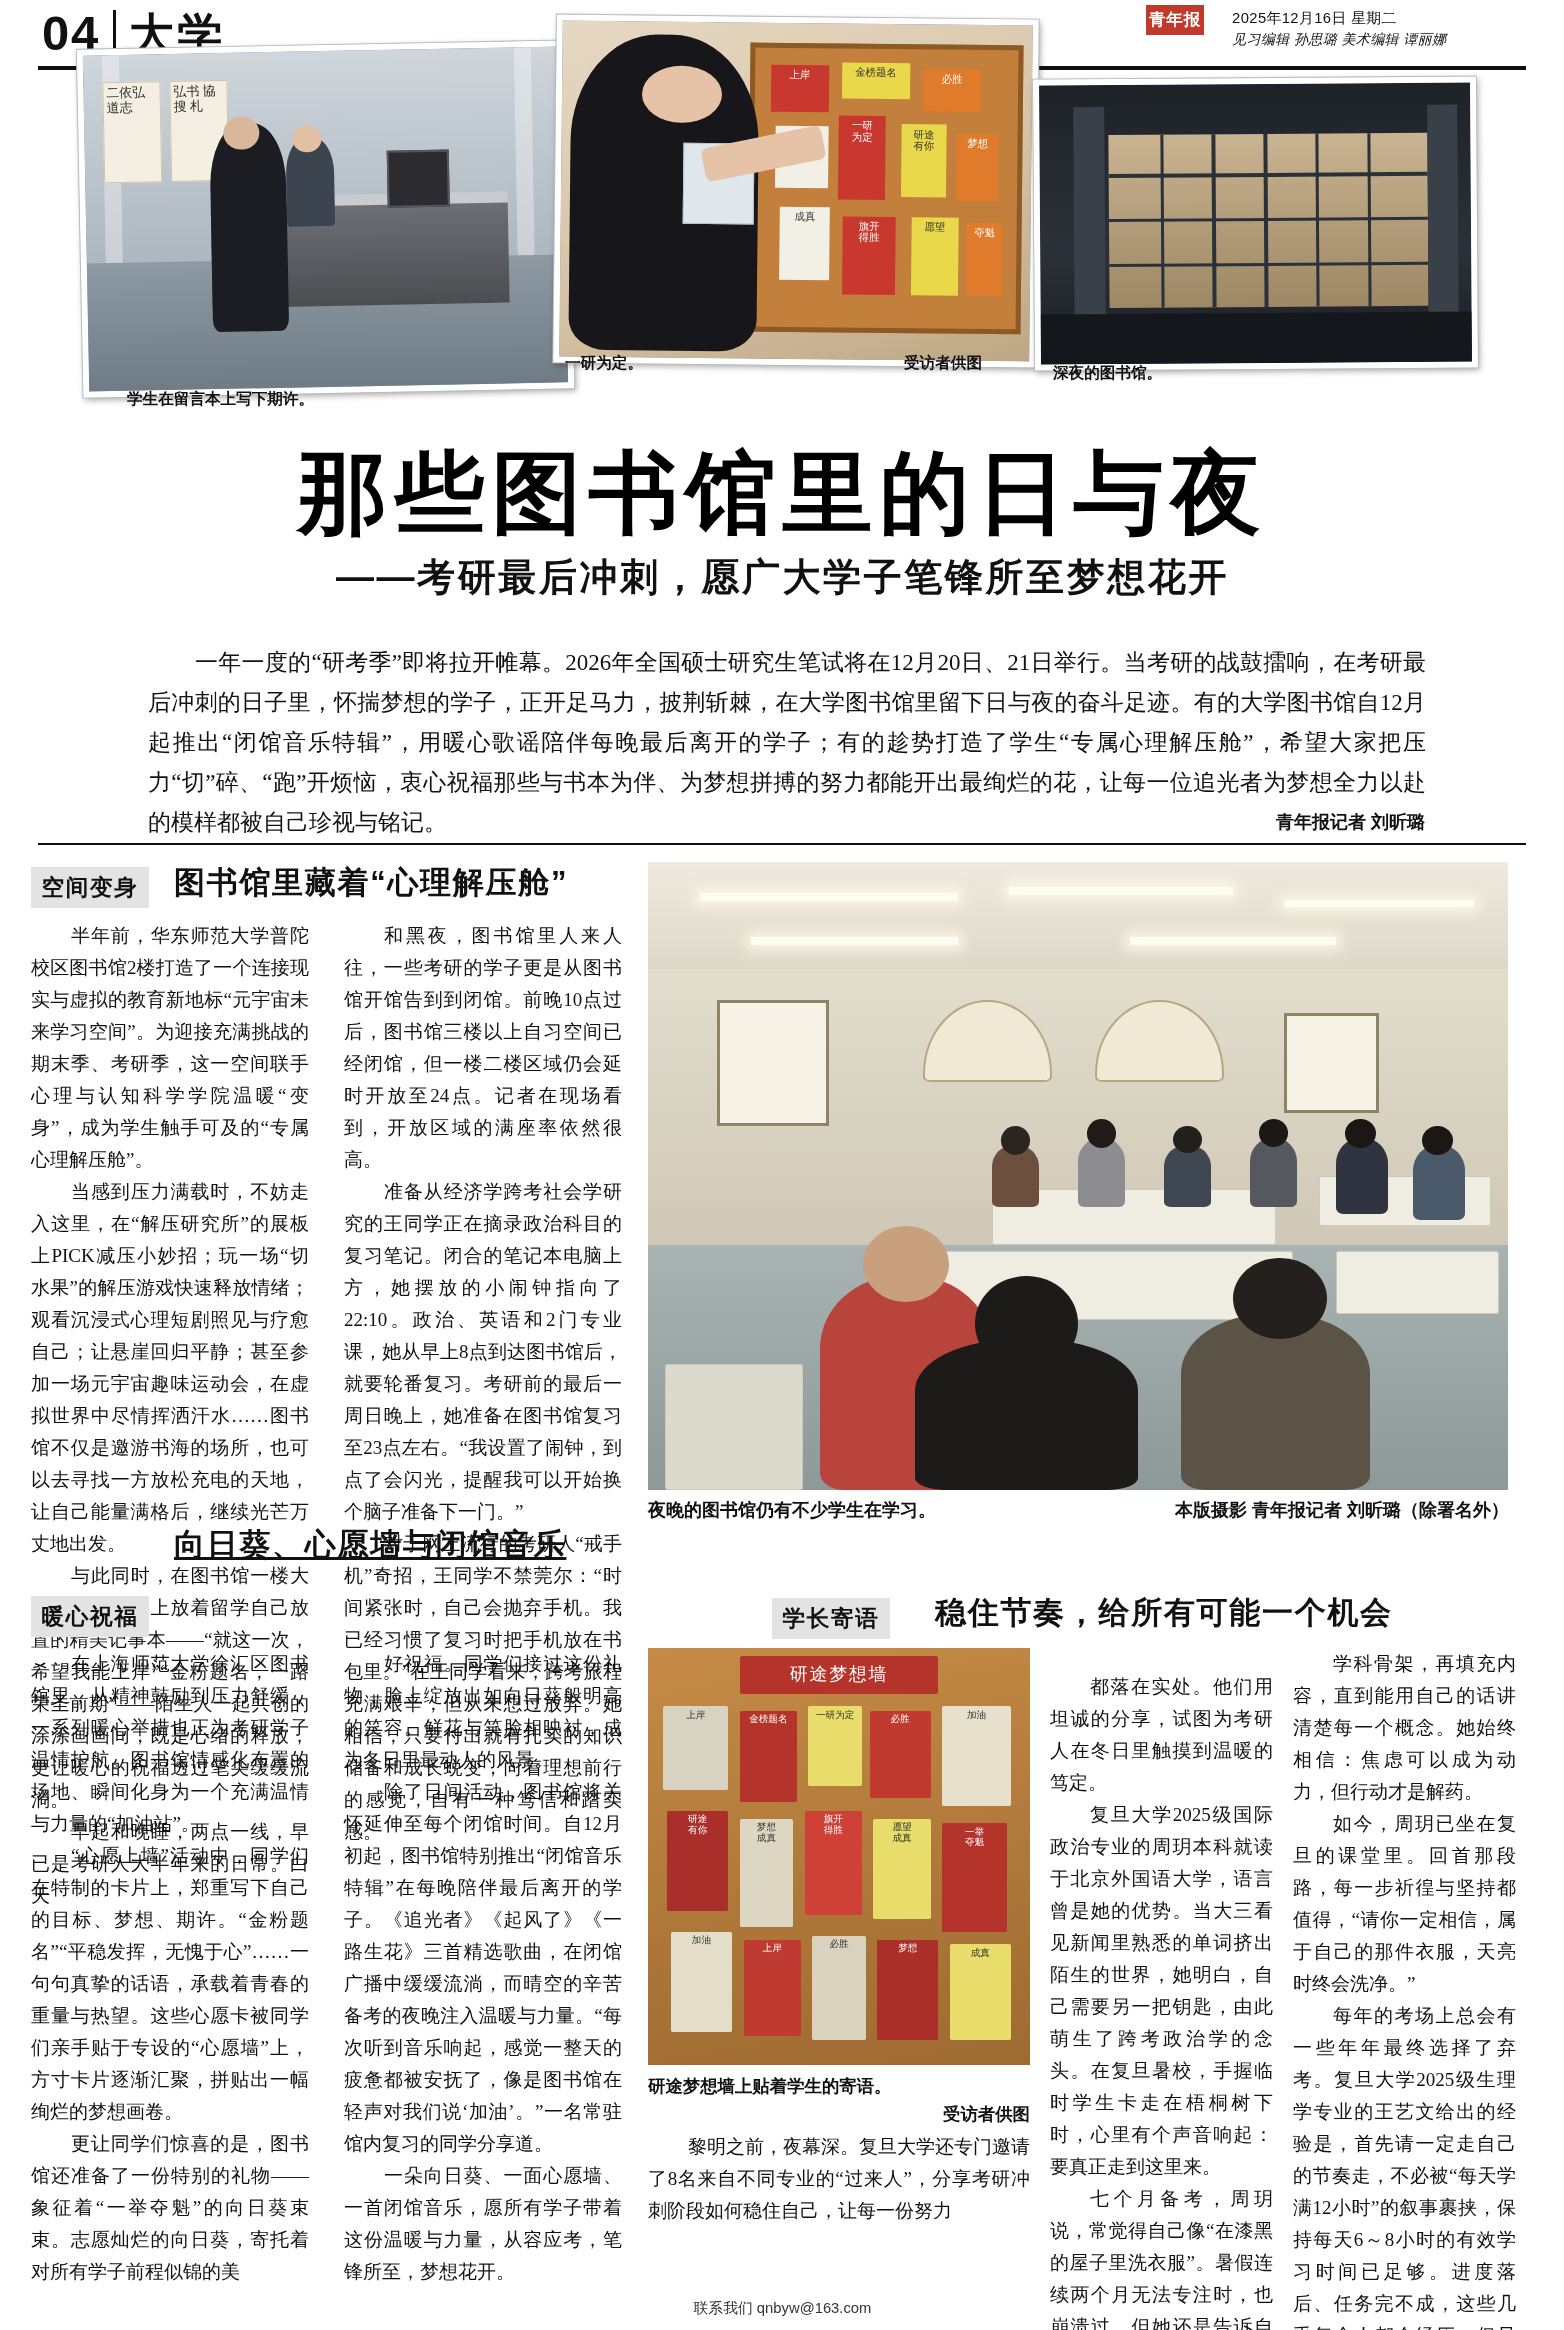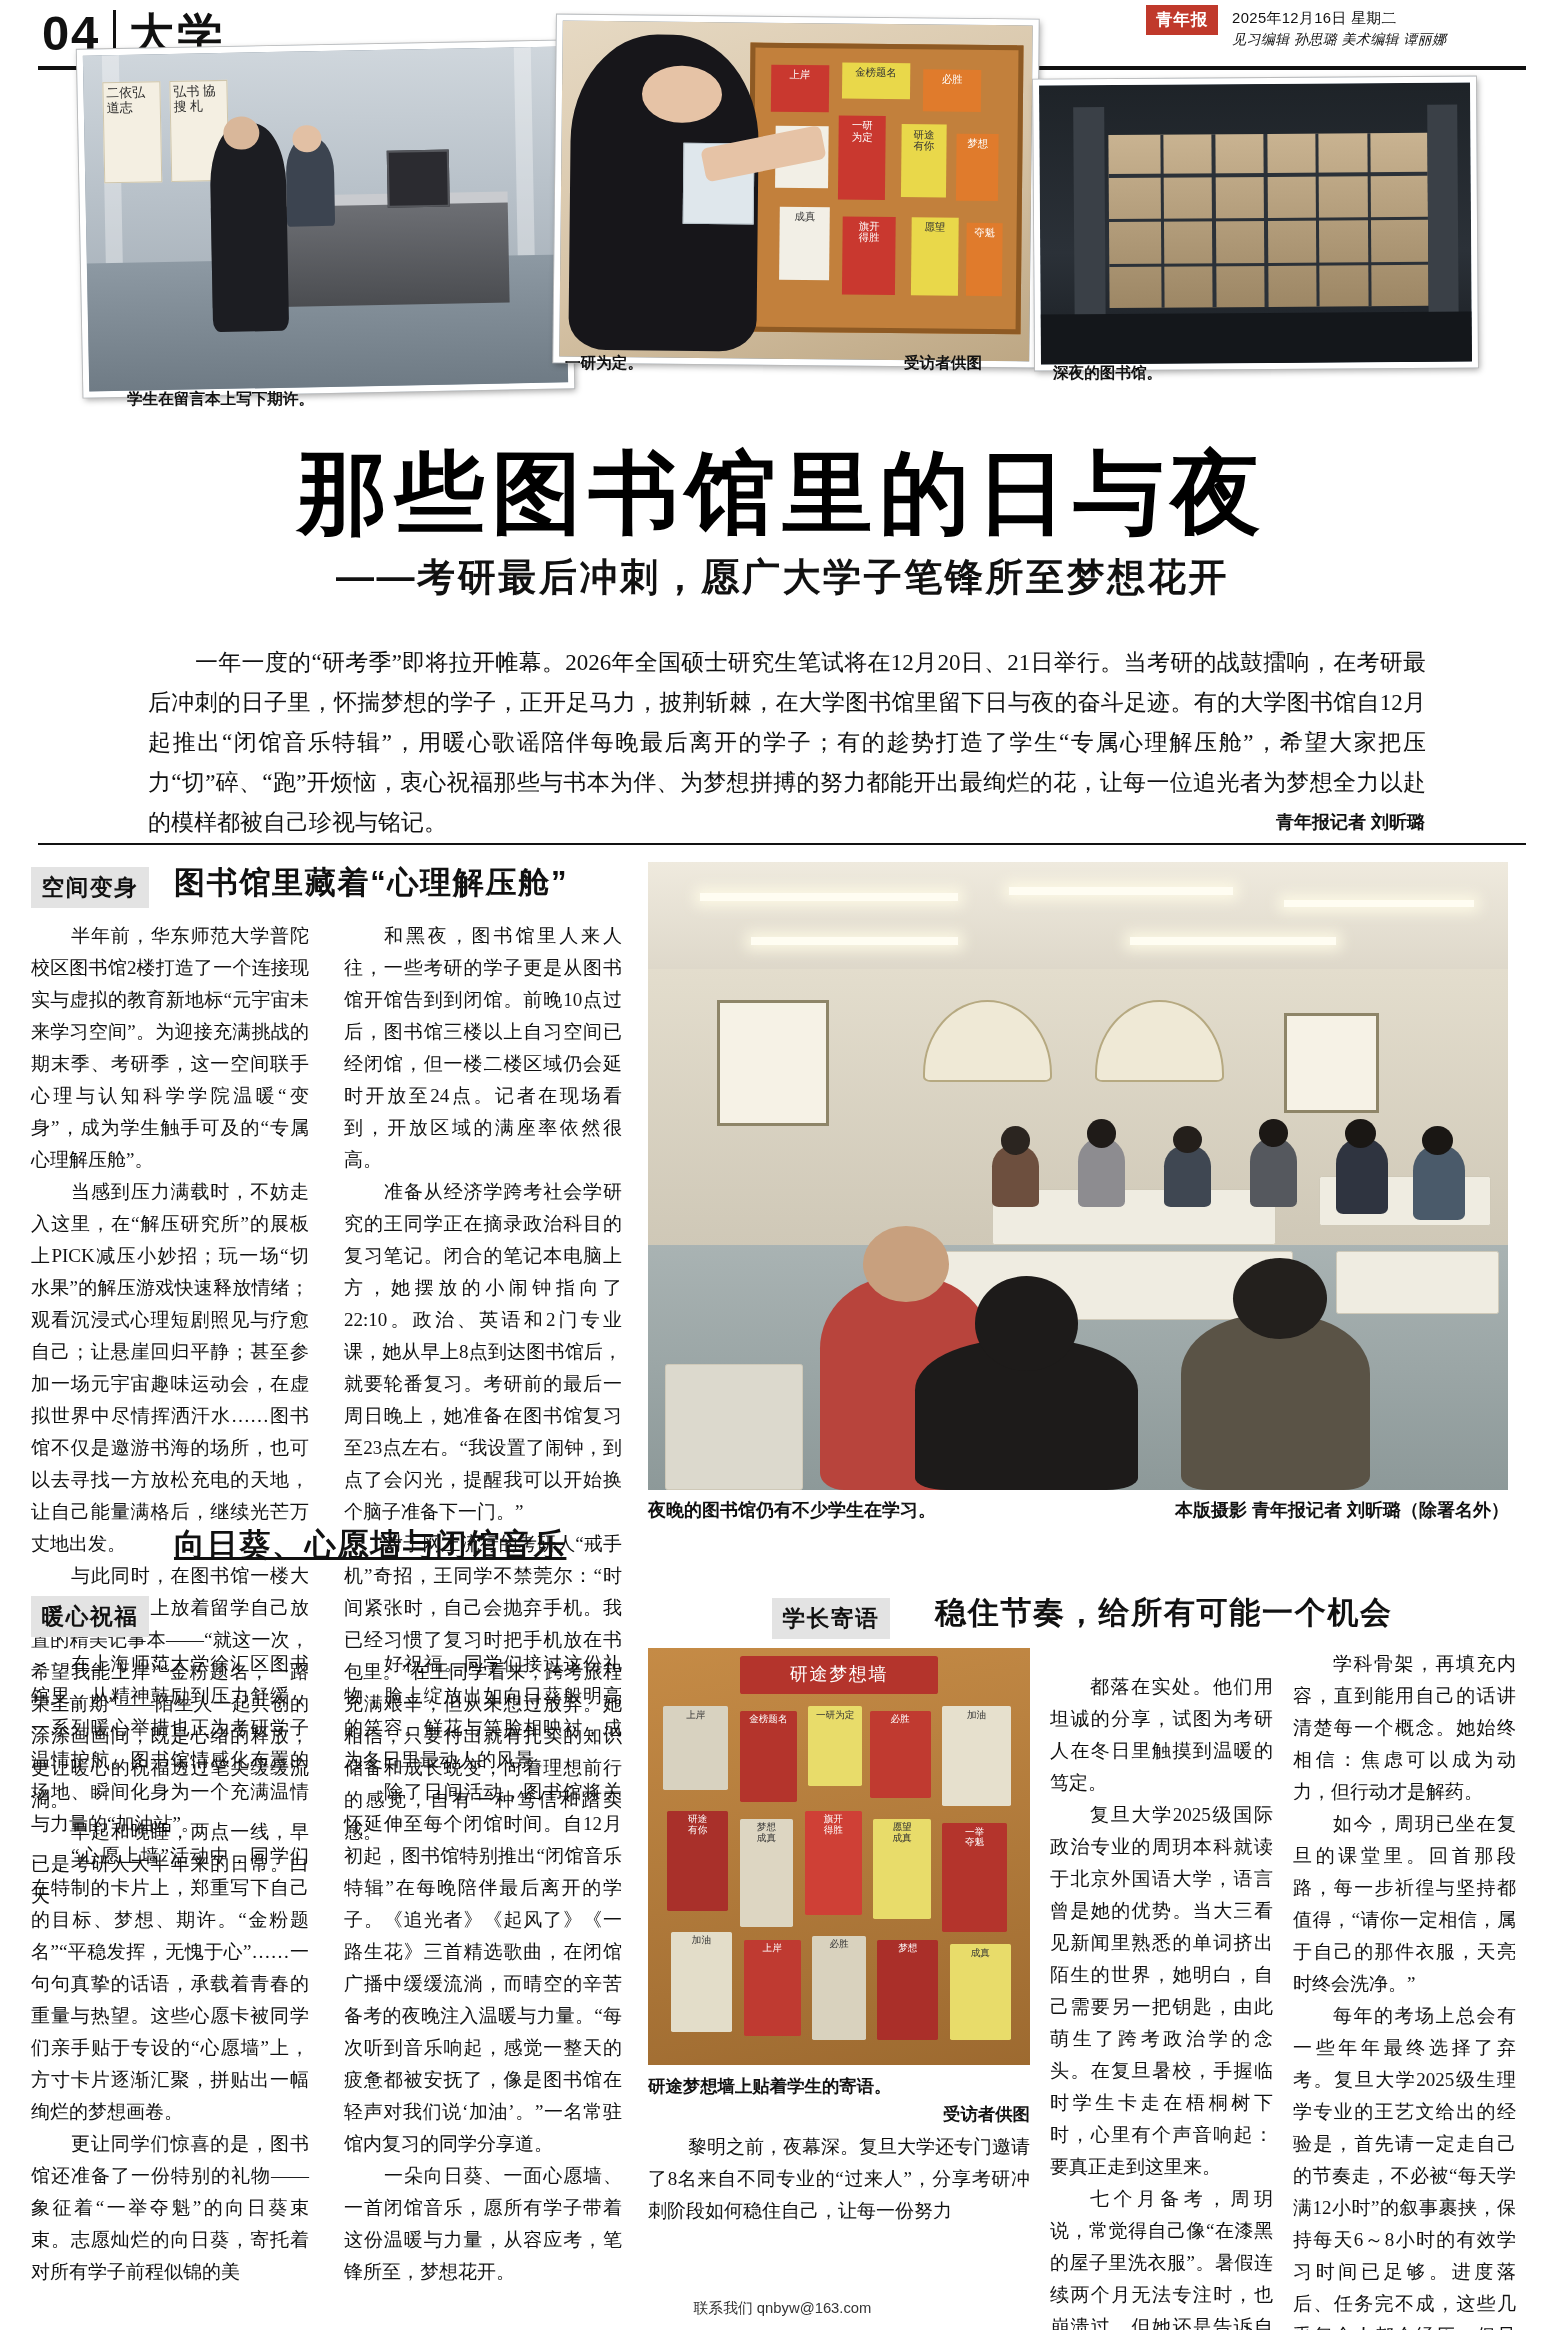--- a/index.html
+++ b/index.html
@@ -24,21 +24,21 @@
     font-family:"Liberation Sans", sans-serif;
   }
   .page-sep {
     position:absolute; left:113px; top:10.4px; width:2.6px; height:45px; background:#111;
   }
   .page-sec {
     position:absolute; left:129px; top:5.2px;
     font-size:45px; font-weight:bold; letter-spacing:3.5px;
   }
   .mast-logo {
-    position:absolute; left:1146px; top:5.2px; width:72px; height:29.6px;
+    position:absolute; left:1146px; top:5.2px; width:58px; height:29.6px;
     background:#c0392b; color:#fff; font-size:16.5px; line-height:29.6px;
     text-align:center; letter-spacing:0.9px; font-weight:bold;
   }
   .mast-date {
     position:absolute; left:1232px; top:8.7px; font-size:14.8px; letter-spacing:0.4px;
     font-family:"Liberation Sans", sans-serif;
   }
   .mast-credit {
     position:absolute; left:1232px; top:31px; font-size:14px; letter-spacing:0.4px;
     font-family:"Liberation Sans", sans-serif;

